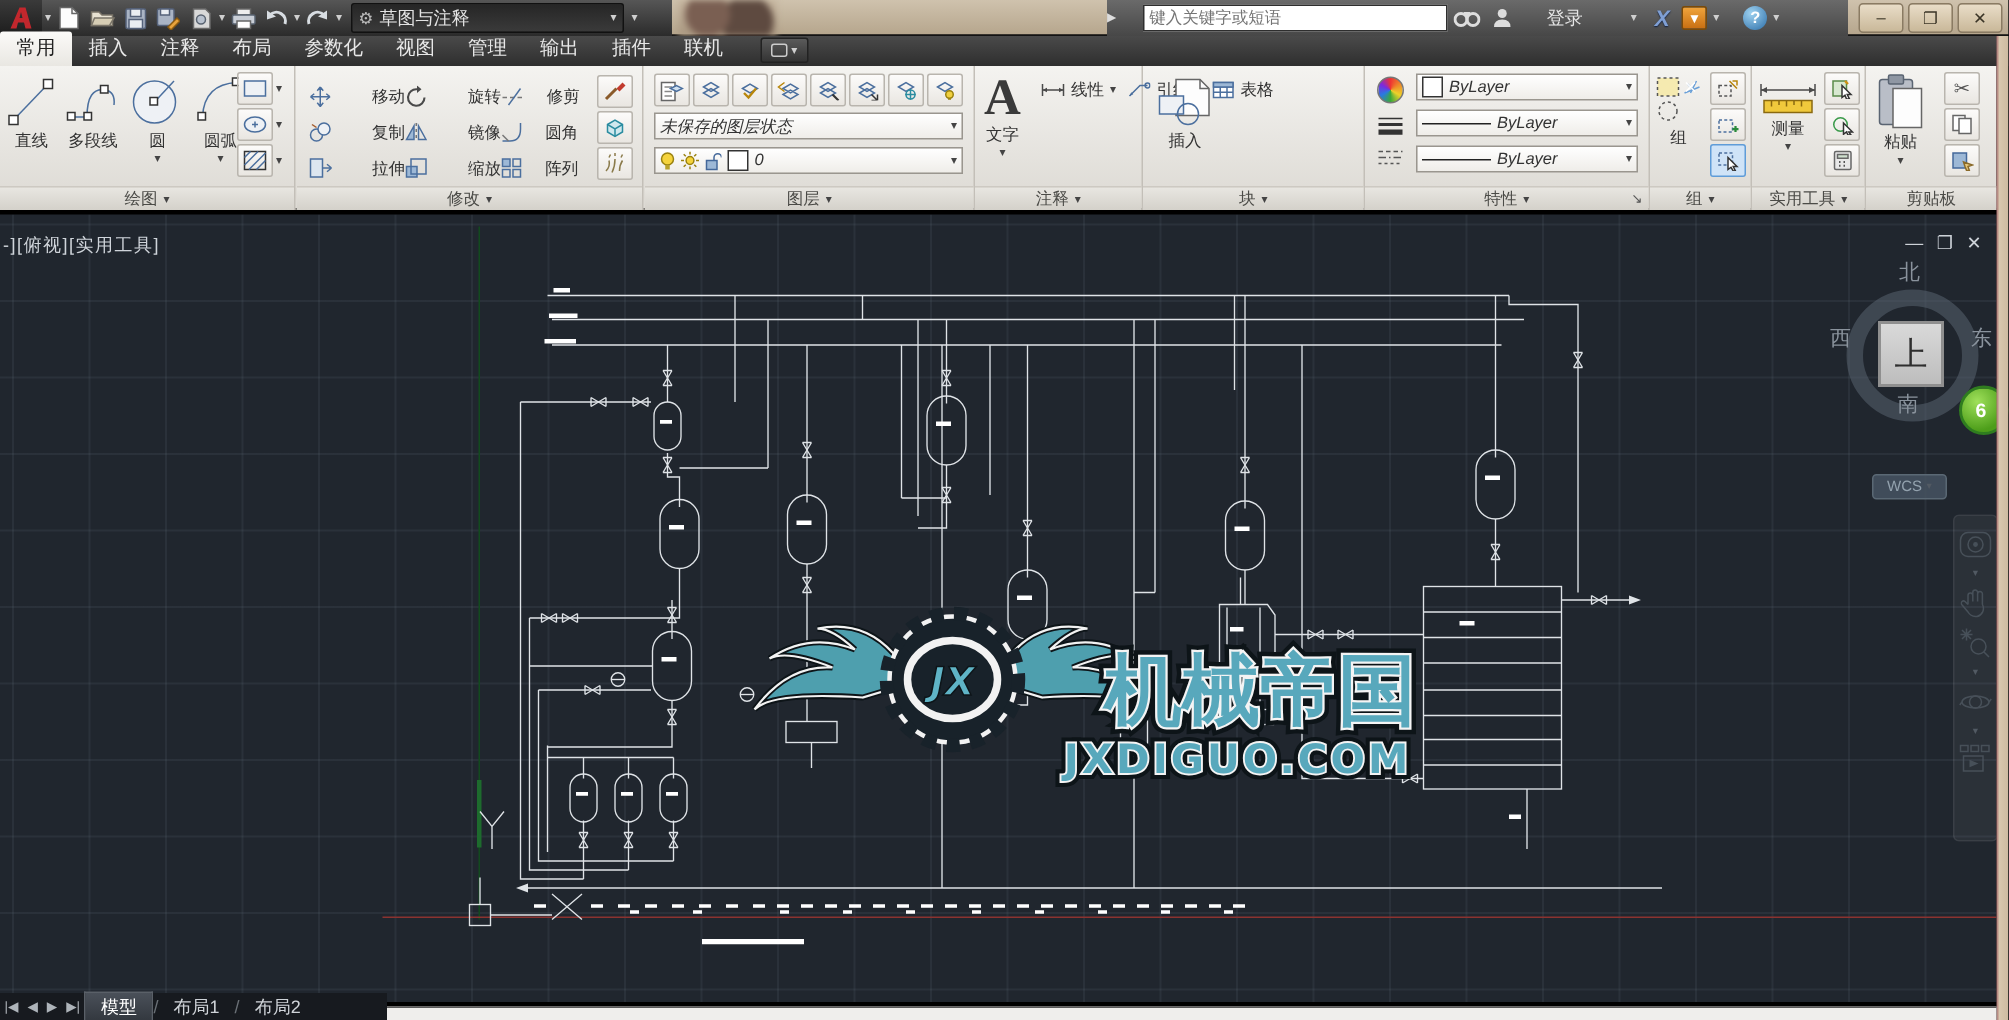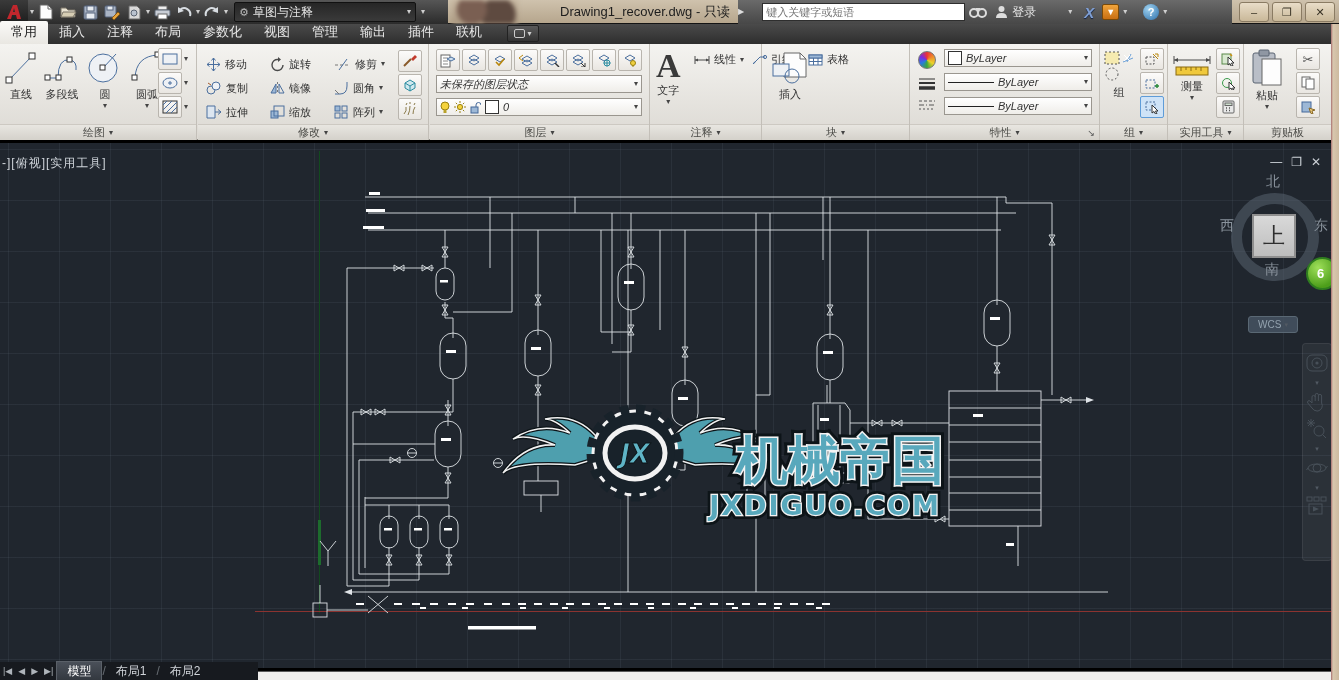--- a/index.html
+++ b/index.html
@@ -23,21 +23,21 @@
   #blurart{position:absolute;left:452px;top:0;width:66px;height:24px;filter:blur(2px);
     background:radial-gradient(circle at 30% 40%,#7a5f52 0 30%,transparent 32%),
                radial-gradient(circle at 70% 60%,#5e4a40 0 35%,transparent 37%),
                linear-gradient(#c4b49e,#a99780);}
   #wintitle{position:absolute;left:520px;top:0;width:250px;height:24px;display:flex;align-items:center;justify-content:center;
     color:#1d1d1d;font-size:13px;white-space:nowrap;}
   #infoplate{position:absolute;left:738px;top:0;width:494px;height:24px;
     background:linear-gradient(#6a6a6a,#474747);display:flex;align-items:center;}
   #searchbox{width:195px;height:16px;margin-left:18px;background:#fff;border:1px solid #2e2e2e;
     font-size:11px;color:#777;padding:0 3px;font-family:inherit;}
-  .tico{display:flex;align-items:center;justify-content:center;height:20px;padding:0 4px;color:#ddd;}
+  .tico{display:flex;align-items:center;justify-content:center;height:20px;padding:0 4px;color:#ddd;gap:19px;}
   #xglyph{color:#7f9fd4;font-weight:bold;font-style:italic;font-size:15px;text-shadow:0 1px 1px #102040;}
   #helpico{width:16px;height:16px;border-radius:50%;background:radial-gradient(circle at 35% 30%,#9fd2f0,#2c6ea8);
     color:#fff;font-size:11px;font-weight:bold;display:flex;align-items:center;justify-content:center;}
   #signlabel{color:#e6e6e6;font-size:12px;}
   #dlico{width:15px;height:14px;background:linear-gradient(#f0a43c,#c86f12);border:1px solid #7a4a08;border-radius:2px;
     color:#fff;font-size:9px;display:flex;align-items:center;justify-content:center;}
   #winbtns{position:absolute;right:4px;top:2px;display:flex;gap:3px;}
   .wb{width:28px;height:18px;border:1px solid #8a7b63;border-radius:3px;background:linear-gradient(#e9ddc8,#c9b899);
       color:#3a3426;font-size:11px;display:flex;align-items:center;justify-content:center;}
   
@@ -53,21 +53,21 @@
     background:linear-gradient(#f4f3f0,#dcd9d3);border-bottom:1px solid #8e8b85;box-sizing:border-box;}
   .panel{position:absolute;top:0;height:96px;box-sizing:border-box;border-right:1px solid #c3bfb8;}
   .pfoot{position:absolute;left:0;bottom:0;width:100%;height:16px;
     background:linear-gradient(#e8e6e1,#d4d1ca);border-top:1px solid #cdc9c2;
     font-size:11px;color:#4b4b47;display:flex;align-items:center;justify-content:center;gap:4px;box-sizing:border-box;}
   .bigbtn{display:flex;flex-direction:column;align-items:center;justify-content:flex-start;gap:2px;}
   .blabel{font-size:11px;color:#333;line-height:1.1;white-space:nowrap;}
   .mini{width:24px;height:22px;border:1px solid #b9b5ae;border-radius:2px;
     background:linear-gradient(#fcfbfa,#e9e6e1);display:flex;align-items:center;justify-content:center;box-sizing:border-box;}
   .mini.sel{background:#cfe3f7;border-color:#5f9cd8;}
-  .cell{display:flex;align-items:center;gap:4px;font-size:11px;color:#333;white-space:nowrap;}
+  .cell{display:flex;align-items:center;gap:4px;font-size:11px;color:#333;white-space:nowrap;justify-content:space-between;}
   .drop{height:18px;border:1px solid #9a968f;background:linear-gradient(#fff,#efede9);
     display:flex;align-items:center;font-size:11px;color:#333;padding:0 3px;gap:4px;box-sizing:border-box;font-style:italic;}
   .drop .sp{flex:1}
   .swatch{width:12px;height:12px;border:1px solid #333;background:#fff;}
   .lineglyph{width:46px;height:0;border-top:1px solid #222;}
   
   #canvas{position:absolute;left:0;top:143px;width:1331px;height:525px;background:#20262e;overflow:hidden;}
   #grid{position:absolute;inset:0;
     background-image:linear-gradient(rgba(110,124,140,.13) 1px,transparent 1px),
                      linear-gradient(90deg,rgba(110,124,140,.13) 1px,transparent 1px);
@@ -183,21 +183,20 @@
         </div>
       <span class="cr">▾</span>
       <div id="wsbox">
         <span class="gear">⚙</span>
         <span style="flex:1">草图与注释</span>
         <span class="cr">▾</span>
       </div>
       <span class="cr" style="margin-left:3px">▾</span>
     </div>
     <div id="blurart"></div>
-    <div id="wintitle">Drawing1_recover.dwg - 只读</div>
     <div id="infoplate">
       <span class="crd" style="color:#ddd">▶</span>
       <input id="searchbox" placeholder="键入关键字或短语" style="">
       <div class="tico">
         <svg width="18" height="14" viewBox="0 0 18 14">
             <circle cx="5" cy="8" r="4" fill="none" stroke="#ddd" stroke-width="2"></circle>
             <circle cx="13" cy="8" r="4" fill="none" stroke="#ddd" stroke-width="2"></circle>
             <path d="M7 4 L11 4" stroke="#ddd" stroke-width="2"></path>
           </svg>
       </div>

